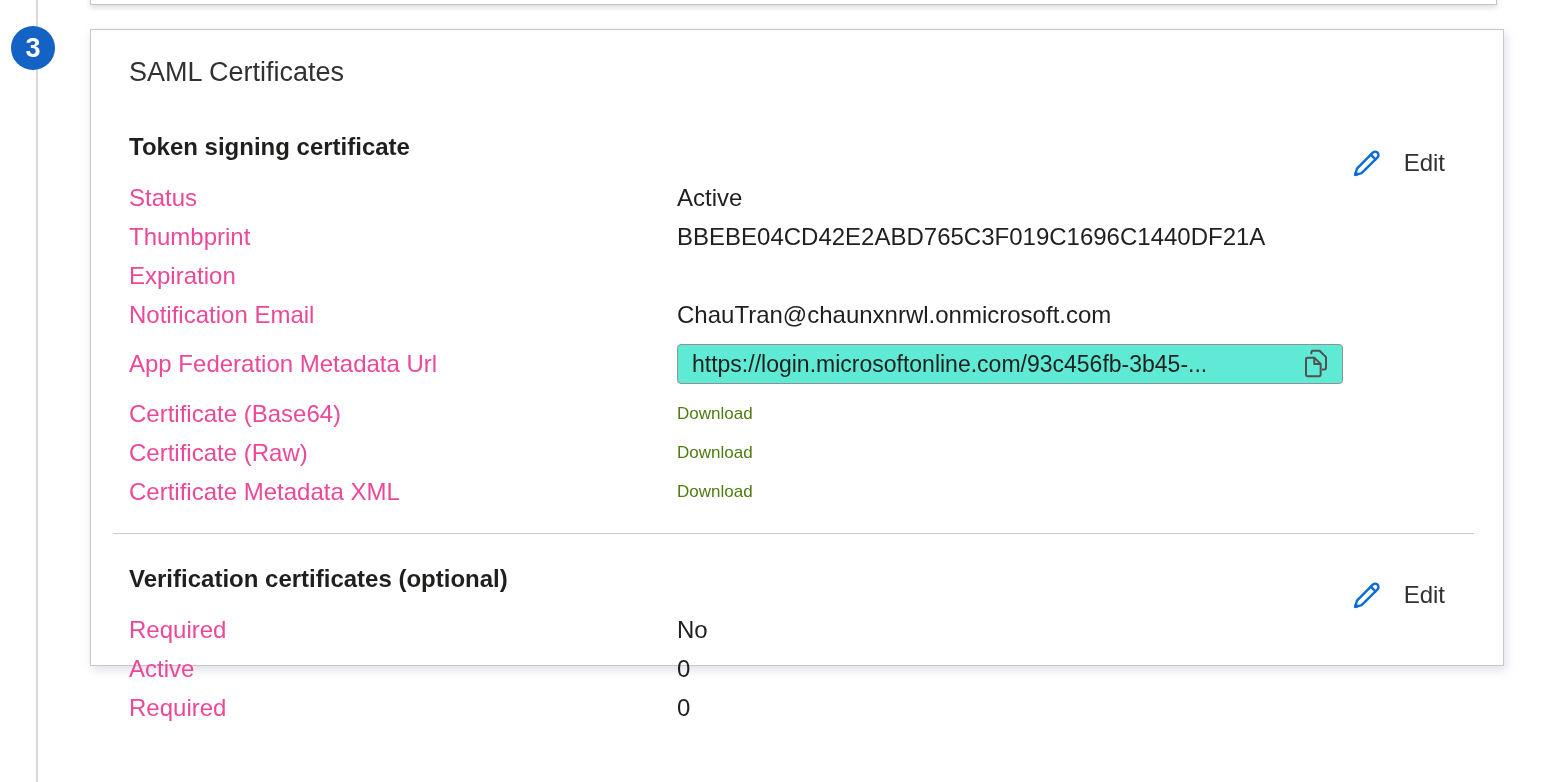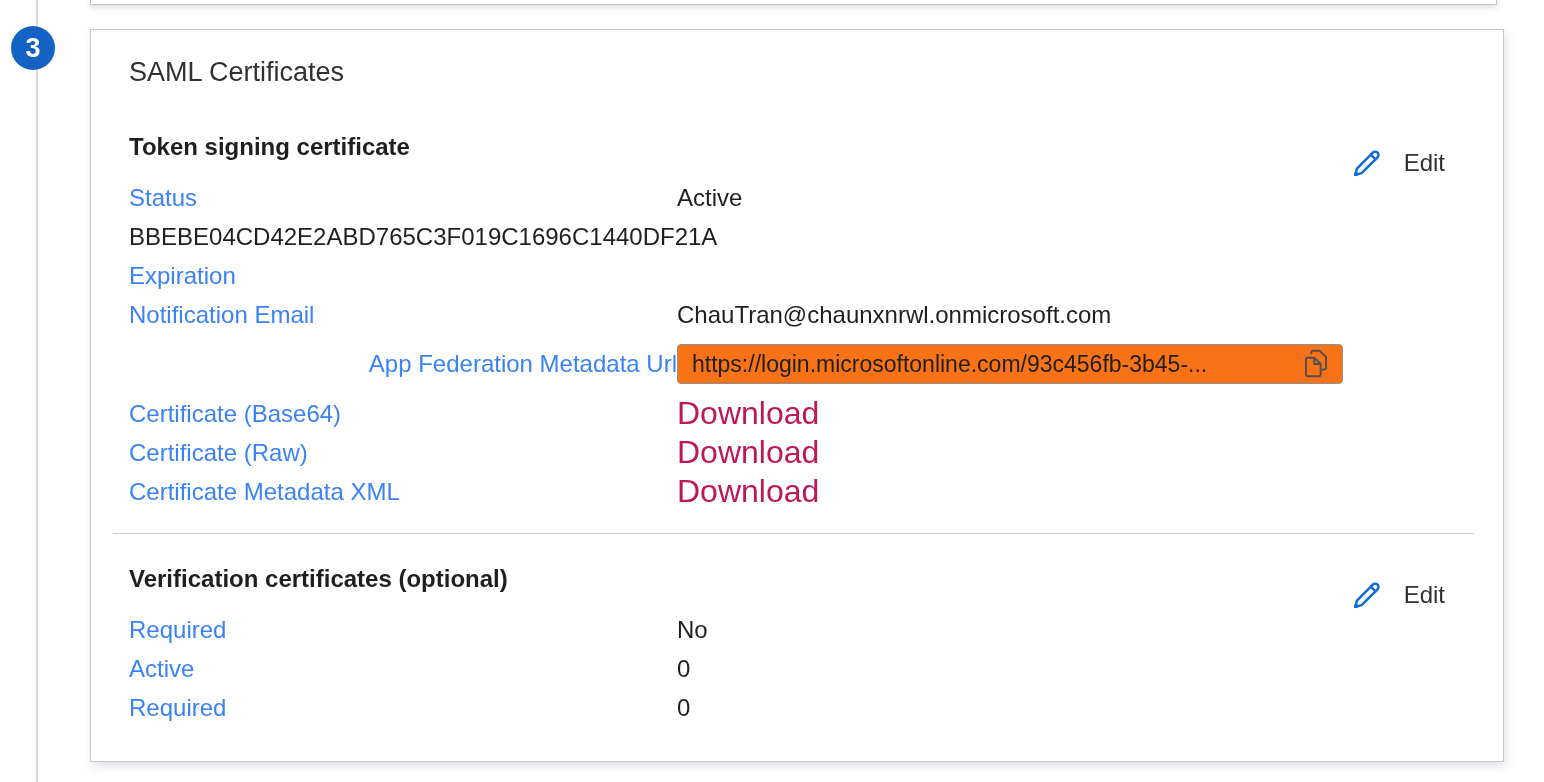--- a/index.html
+++ b/index.html
@@ -12,49 +12,49 @@
   .prev-card{
     position:absolute;left:90px;top:-6px;width:1405px;height:9px;background:#fff;
     border:1px solid #c8c6c4;box-shadow:0 3px 5px rgba(0,0,0,.13);
   }
   .step-badge{
     position:absolute;left:11px;top:26px;width:44px;height:44px;border-radius:50%;
     background:#1362c4;color:#fff;font-size:27px;font-weight:bold;
     display:flex;align-items:center;justify-content:center;z-index:2;
   }
   .card{
-    position:absolute;left:90px;top:29px;width:1414px;height:733px;box-sizing:border-box;
+    position:absolute;left:90px;top:29px;width:1414px;height:637px;box-sizing:border-box;
     background:#fff;border:1px solid #c9c7c5;box-shadow:2px 4px 9px rgba(160,170,190,.35);
   }
   .card-inner{padding:26px 38px 0 38px;position:relative;}
   .card-title{font-size:27px;font-weight:400;margin:0;color:#323130;line-height:32px;}
   .section{position:relative;}
   .section-1{margin-top:44px;}
   .section-2{margin-top:30px;}
   .section h3{font-size:24px;font-weight:700;margin:0;color:#201f1e;line-height:30px;}
   .edit-btn{
     position:absolute;top:14px;right:20px;display:flex;align-items:center;gap:21px;
     background:none;border:none;padding:0;cursor:pointer;
     font-family:inherit;font-size:24px;color:#323130;
   }
   .edit-btn .icon-wrap{display:flex;}
   .rows{margin-top:16px;}
   .row{display:flex;align-items:center;min-height:39px;}
-  .row .label{width:548px;flex:none;font-size:24px;color:#3b82f6;}
+  .row .label{width:548px;flex:none;font-size:24px;color:#ec4899;}
   .row .value{font-size:24px;color:#201f1e;}
-  .row.url-row{min-height:60px;text-align:right;}
+  .row.url-row{min-height:60px;}
   .copyfield{
     width:666px;height:40px;box-sizing:border-box;
-    border:1px solid #919191;border-radius:4px;background:#f97316;
+    border:1px solid #919191;border-radius:4px;background:#5eead4;
     display:flex;align-items:center;justify-content:space-between;
     padding:0 8px 0 14px;gap:10px;
   }
   .copy-text{font-size:23px;white-space:nowrap;overflow:hidden;color:#201f1e;}
   .copy-btn{background:none;border:none;padding:2px;margin:0;cursor:pointer;display:flex;align-items:center;}
-  a.dl{color:#be185d;text-decoration:none;font-size:32px;cursor:pointer;}
+  a.dl{color:#4d7c0f;text-decoration:none;font-size:17px;cursor:pointer;}
   .divider{height:1px;background:#cccccc;margin:22px -9px 0 -16px;}
 </style>
 </head>
 <body>
 
 <div class="timeline"></div>
 <div class="prev-card"></div>
 <div class="step-badge">3</div>
 
 <div class="card">
@@ -75,20 +75,21 @@
         </span>
         <span>Edit</span>
       </button>
 
       <div class="rows">
         <div class="row">
           <span class="label">Status</span>
           <span class="value">Active</span>
         </div>
         <div class="row">
+          <span class="label">Thumbprint</span>
           <span class="value">BBEBE04CD42E2ABD765C3F019C1696C1440DF21A</span>
         </div>
         <div class="row">
           <span class="label">Expiration</span>
         </div>
         <div class="row">
           <span class="label">Notification Email</span>
           <span class="value">ChauTran@chaunxnrwl.onmicrosoft.com</span>
         </div>
         <div class="row url-row">

